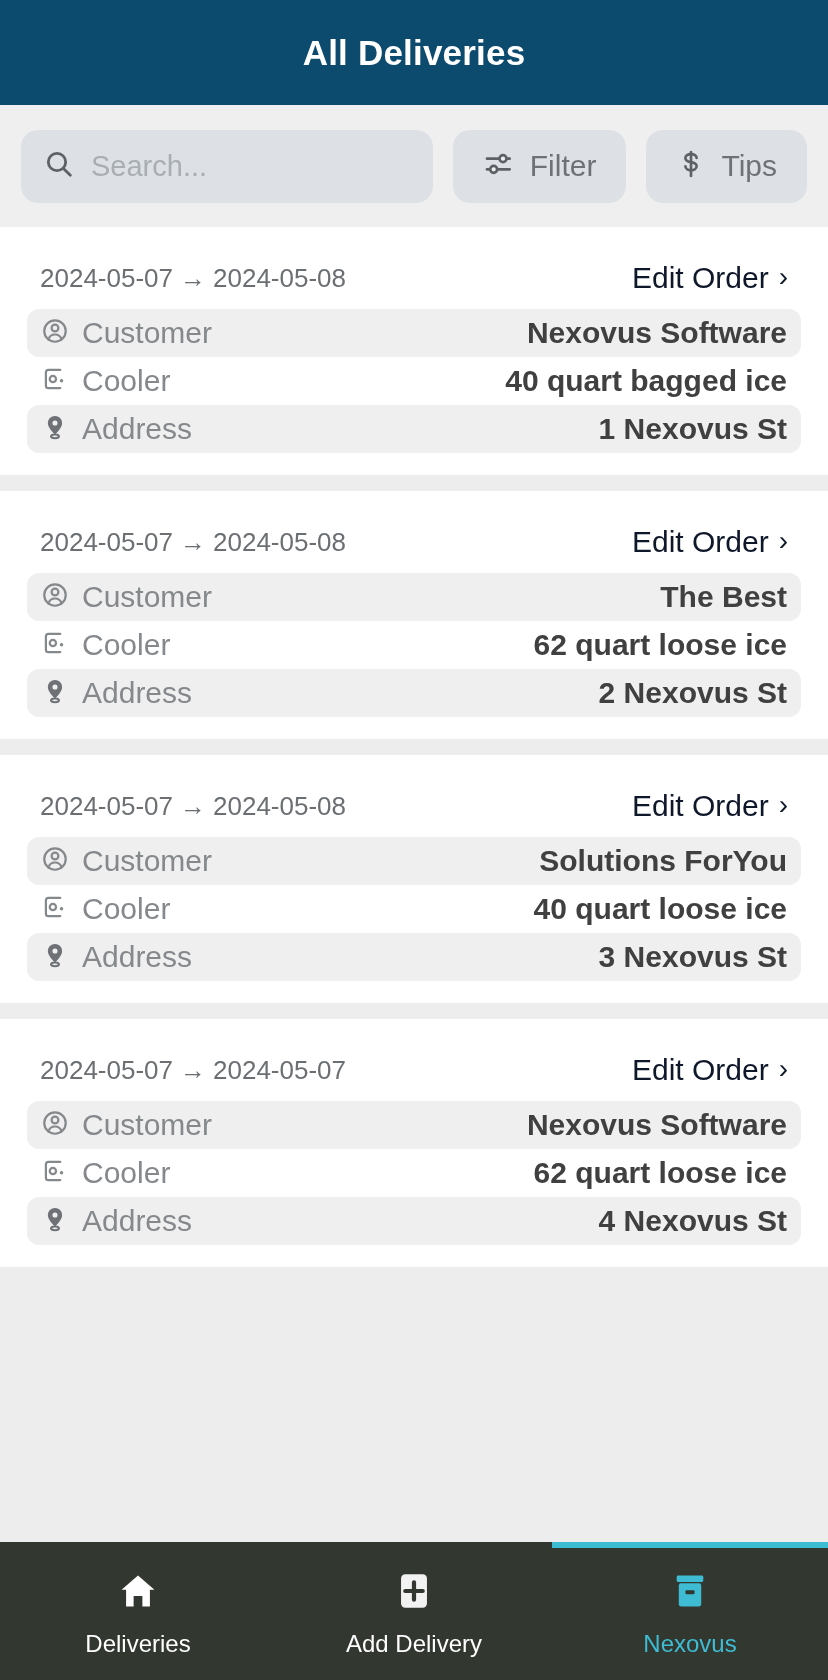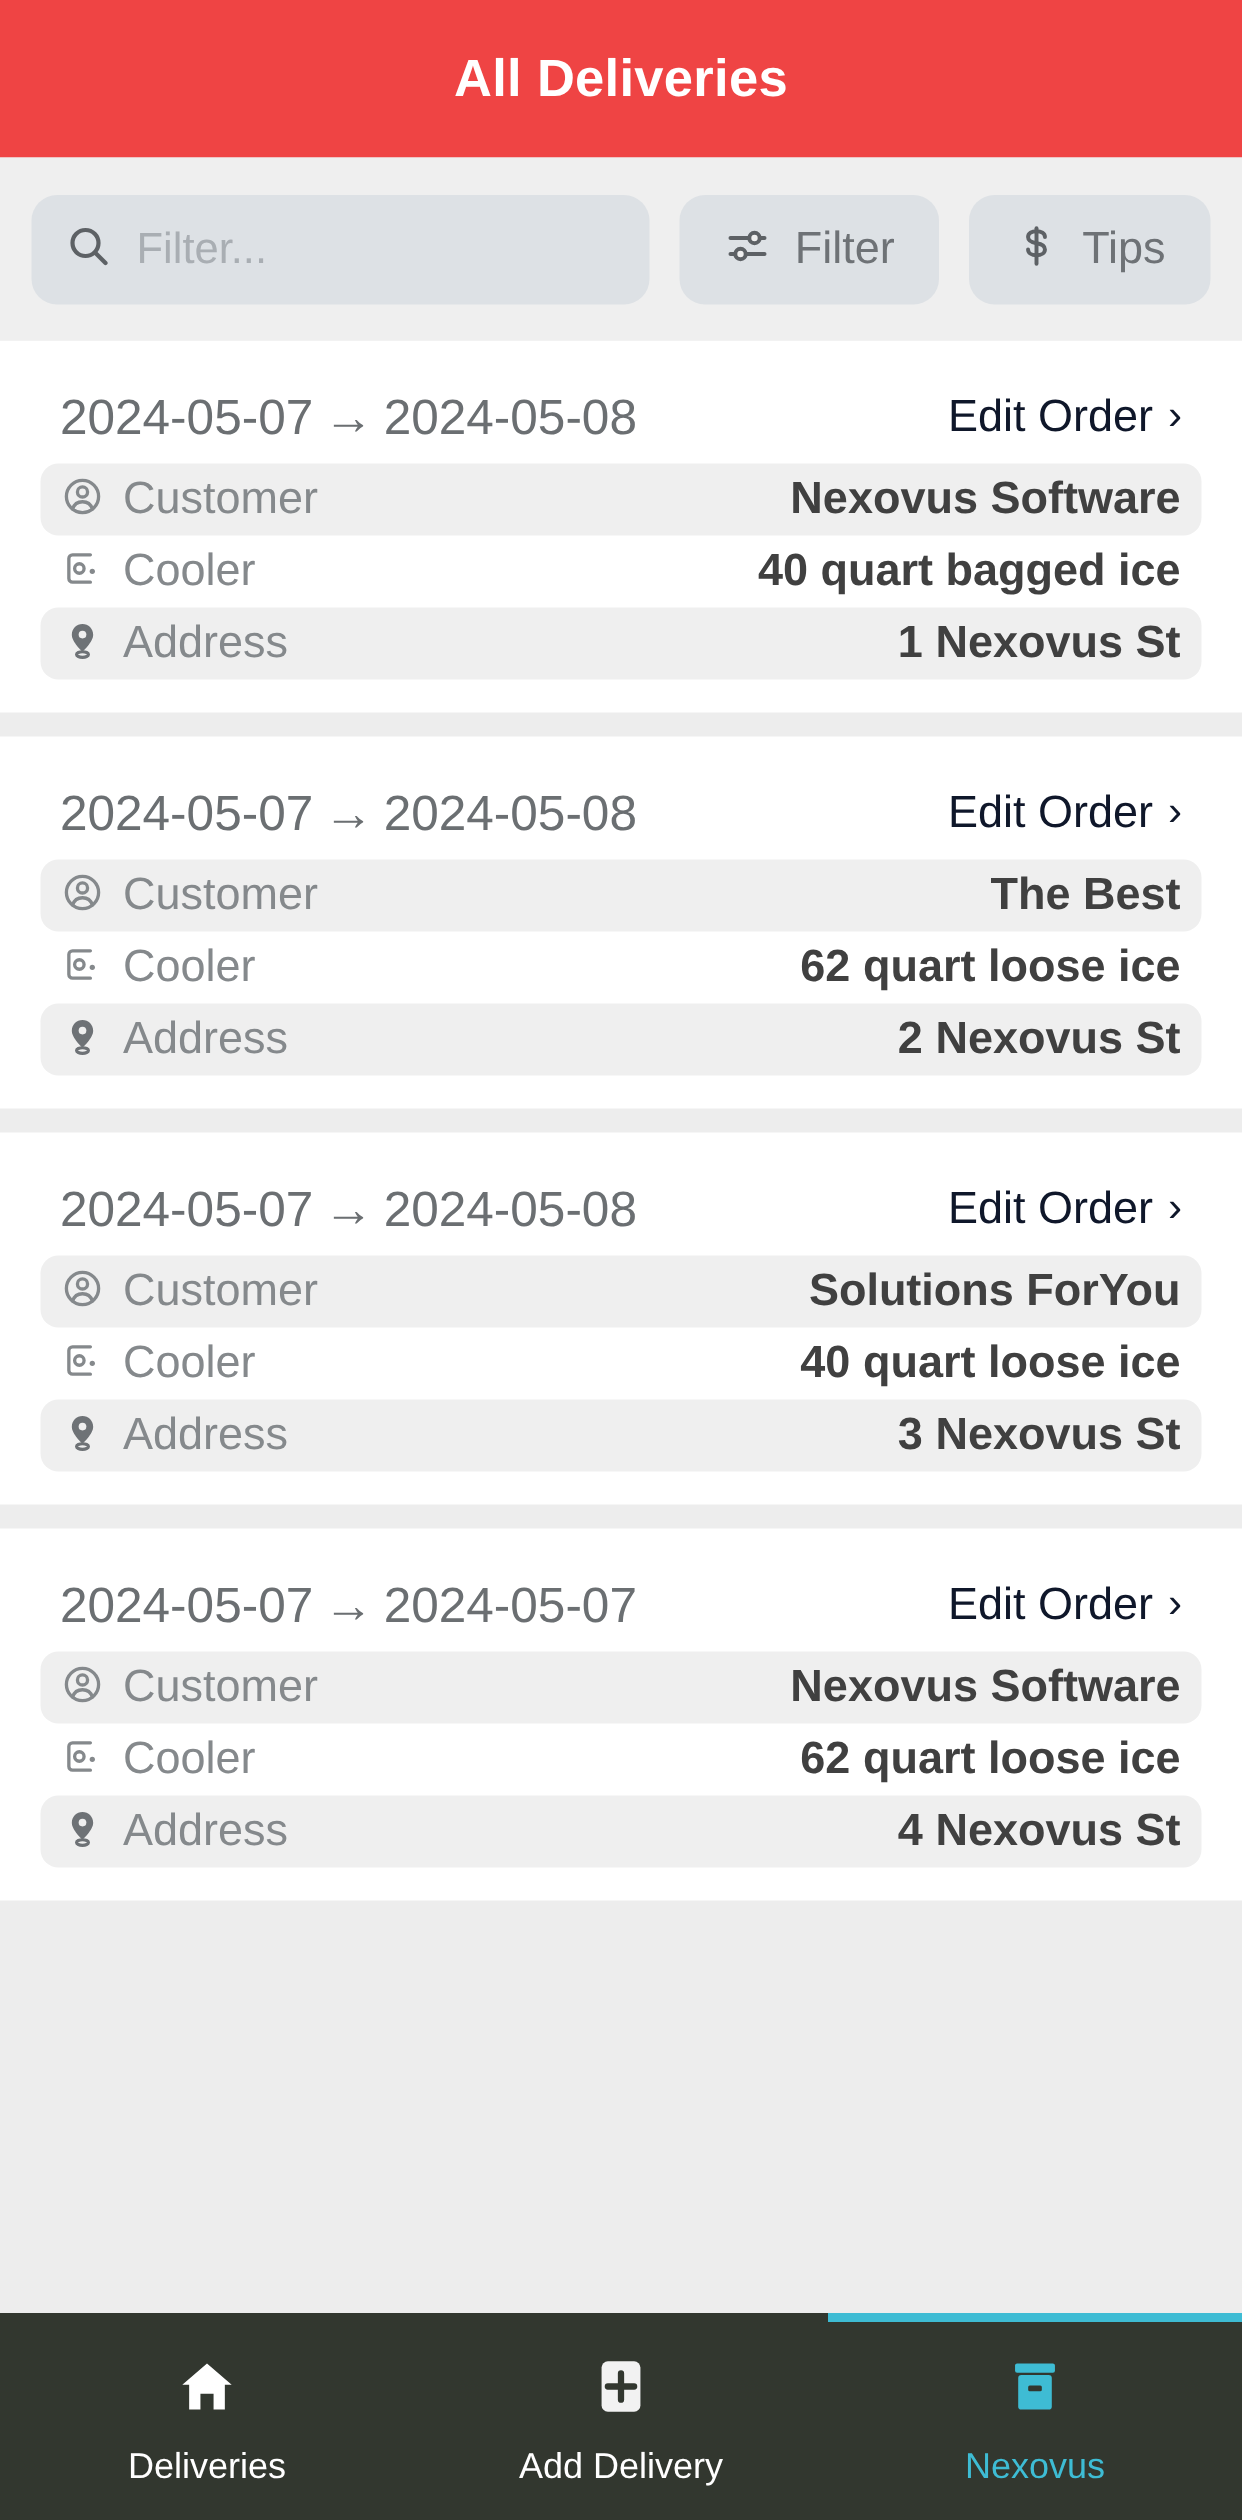--- a/index.html
+++ b/index.html
@@ -8,21 +8,21 @@
     background:#ffffff;
     font-family:"Liberation Sans", sans-serif;
     -webkit-font-smoothing:antialiased;
     overflow:hidden;
   }
   .app{ position:relative; width:828px; height:1680px; display:flex; flex-direction:column; background:#ededed; }
 
   
   .header{
     height:105px; flex:0 0 105px;
-    background:#ef4444;
+    background:#0c4a6e;
     display:flex; align-items:center; justify-content:center;
   }
   .header-title{
     color:#ffffff; font-size:35px; font-weight:bold; letter-spacing:.2px;
   }
 
   
   .toolbar{
     height:122px; flex:0 0 122px;
     background:#efefef;
@@ -49,21 +49,21 @@
   .list{ flex:1 1 auto; background:#ededed; overflow:hidden; }
   .card{
     background:#ffffff;
     padding:20px 27px 22px 27px;
     margin-bottom:16px;
   }
   .card-head{
     display:flex; align-items:center; justify-content:space-between;
     height:62px; padding:0 13px;
   }
-  .dates{ color:#6b6f72; font-size:33px; white-space:nowrap; }
+  .dates{ color:#6b6f72; font-size:26px; white-space:nowrap; }
   .dates .arrow{ color:#6b6f72; padding:0 7px; }
   .edit-order{
     color:#0f172a; font-size:30px; display:flex; align-items:center; gap:10px; white-space:nowrap;
   }
   .chev{ font-size:28px; line-height:1; transform:translateY(-1px); }
 
   .row{
     height:48px; display:flex; align-items:center; justify-content:space-between;
     padding:0 14px; border-radius:12px;
   }
@@ -98,21 +98,21 @@
 
   <div class="toolbar">
 
     <div class="search-pill">
       <span class="ic">
         <svg width="32" height="32" viewBox="0 0 24 24" fill="none" stroke="#5d6165" stroke-width="2.1" stroke-linecap="round">
           <circle cx="10.5" cy="10.5" r="6.5"></circle>
           <line x1="15.5" y1="15.5" x2="20.5" y2="20.5"></line>
         </svg>
       </span>
-      <span class="search-ph">Filter...</span>
+      <span class="search-ph">Search...</span>
     </div>
 
     <div class="tb-btn">
       <span class="ic">
         <svg width="32" height="32" viewBox="0 0 24 24" fill="none" stroke="#5d6165" stroke-width="2" stroke-linecap="round">
           <line x1="3" y1="8" x2="20" y2="8"></line>
           <line x1="3" y1="16" x2="20" y2="16"></line>
           <circle cx="15" cy="8" r="2.6" fill="#efefef"></circle>
           <circle cx="8" cy="16" r="2.6" fill="#efefef"></circle>
         </svg>

